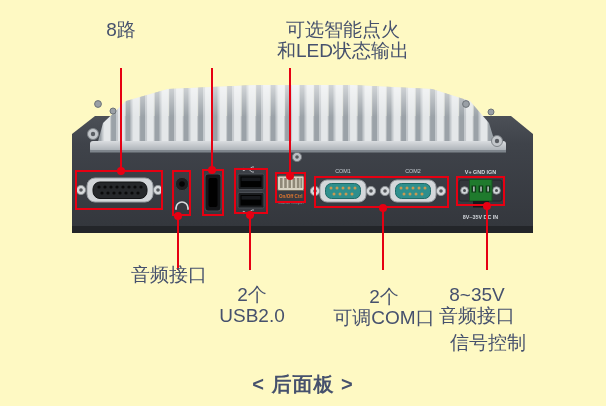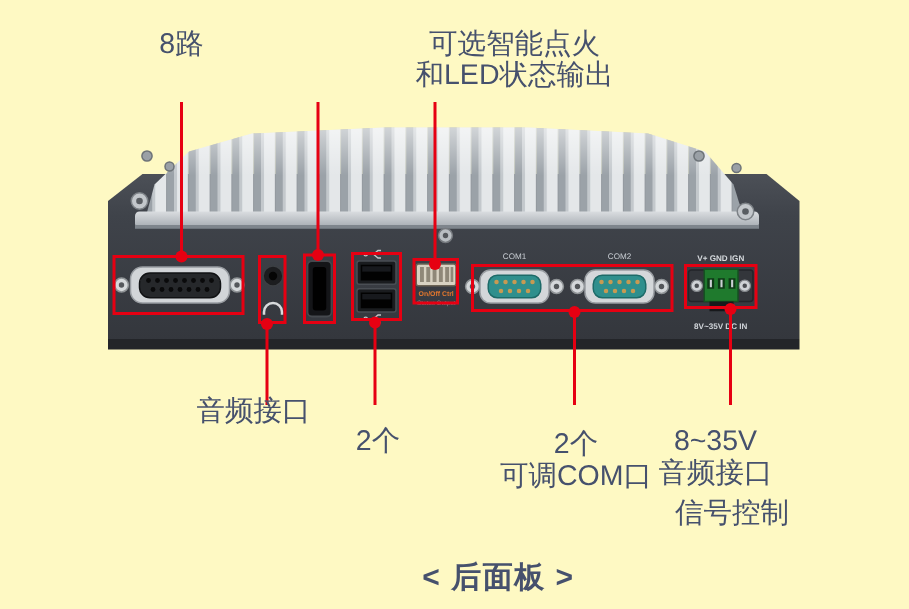--- a/index.html
+++ b/index.html
@@ -11,21 +11,21 @@
   .callout-box{position:absolute;border:2px solid #e60012;box-sizing:border-box;}
   .callout-line{position:absolute;width:2px;background:#e60012;}
   .callout-dot{position:absolute;width:8px;height:8px;border-radius:50%;background:#e60012;}
   .lbl{
     position:absolute;color:#46516d;font-size:19px;line-height:21px;
     text-align:center;font-weight:500;white-space:nowrap;
   }
   .lbl div{white-space:nowrap;}
   .caption{
     position:absolute;color:#46516d;font-size:20px;font-weight:600;
-    text-align:right;letter-spacing:1px;white-space:nowrap;
+    text-align:center;letter-spacing:1px;white-space:nowrap;
   }
 </style>
 </head>
 <body>
 
 <div class="stage">
 
   <svg width="606" height="406" viewBox="0 0 606 406">
     <defs>
       <pattern id="fins" patternUnits="userSpaceOnUse" width="14.5" height="80">
@@ -237,20 +237,21 @@
     <div>可选智能点火</div>
     <div>和LED状态输出</div>
   </div>
 
   <div class="lbl" style="left:109px;top:264px;width:120px;">
     <div>音频接口</div>
   </div>
 
   <div class="lbl" style="left:192px;top:284px;width:120px;">
     <div>2个</div>
+    <div>USB2.0</div>
   </div>
 
   <div class="lbl" style="left:314px;top:286px;width:140px;">
     <div>2个</div>
     <div>可调COM口</div>
   </div>
 
   <div class="lbl" style="left:407px;top:284px;width:140px;">
     <div>8~35V</div>
     <div>音频接口</div>

